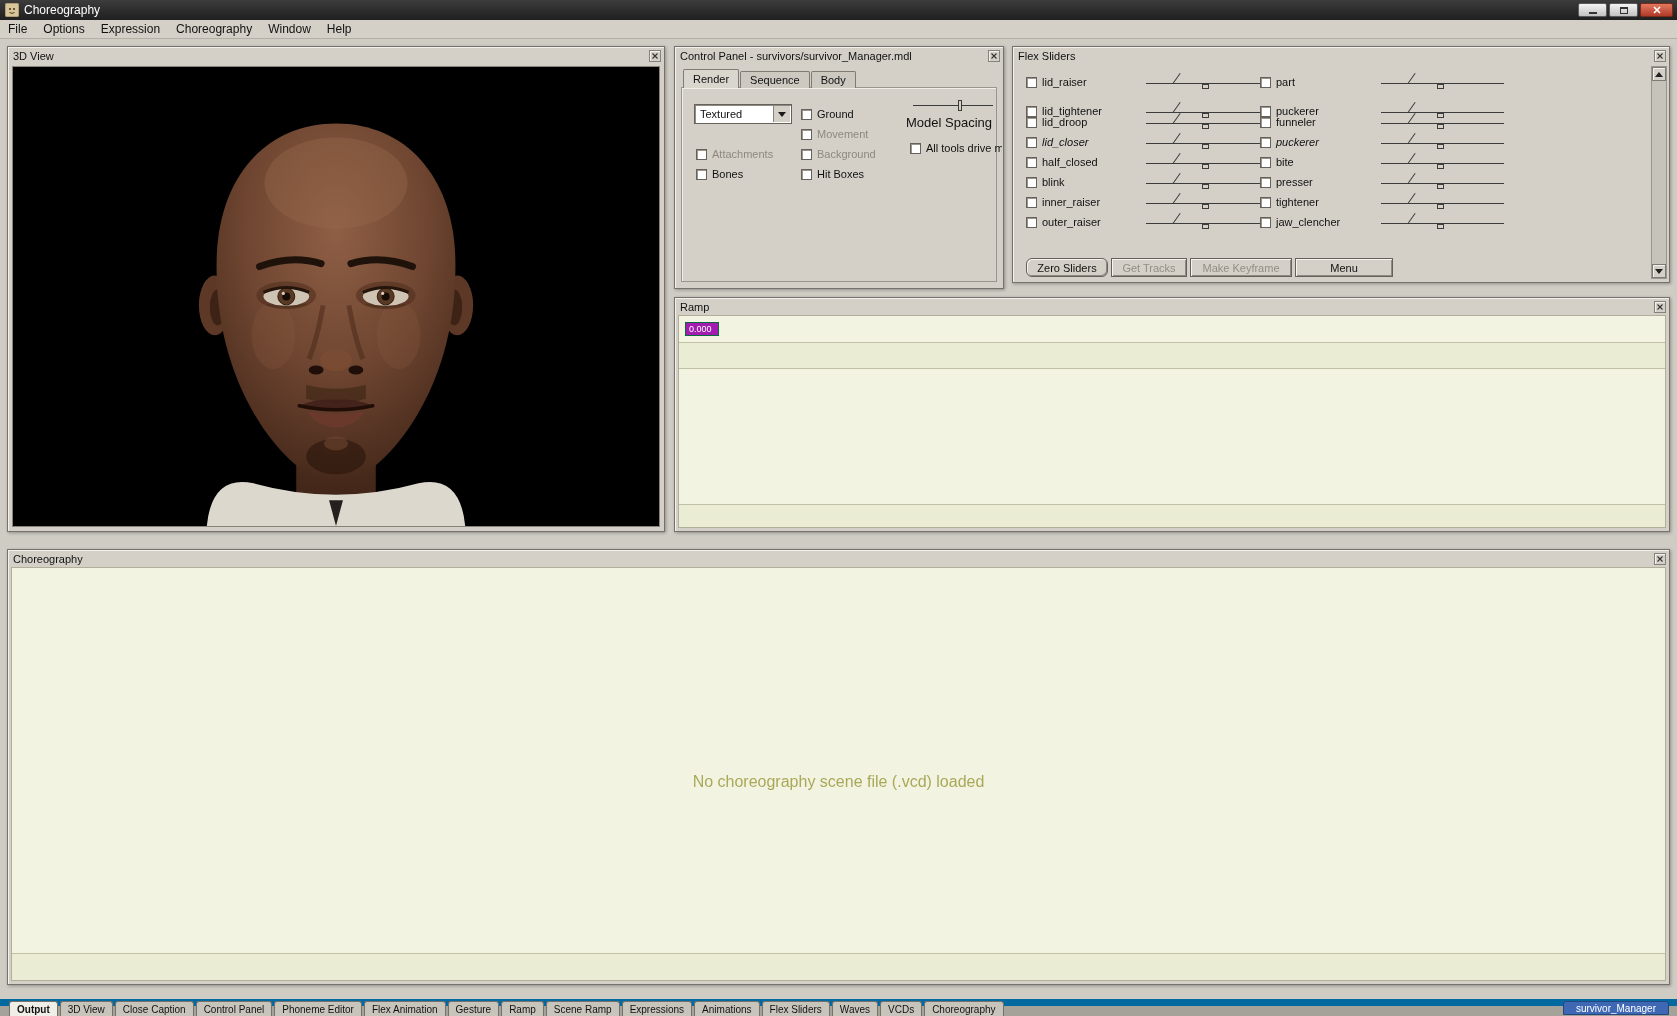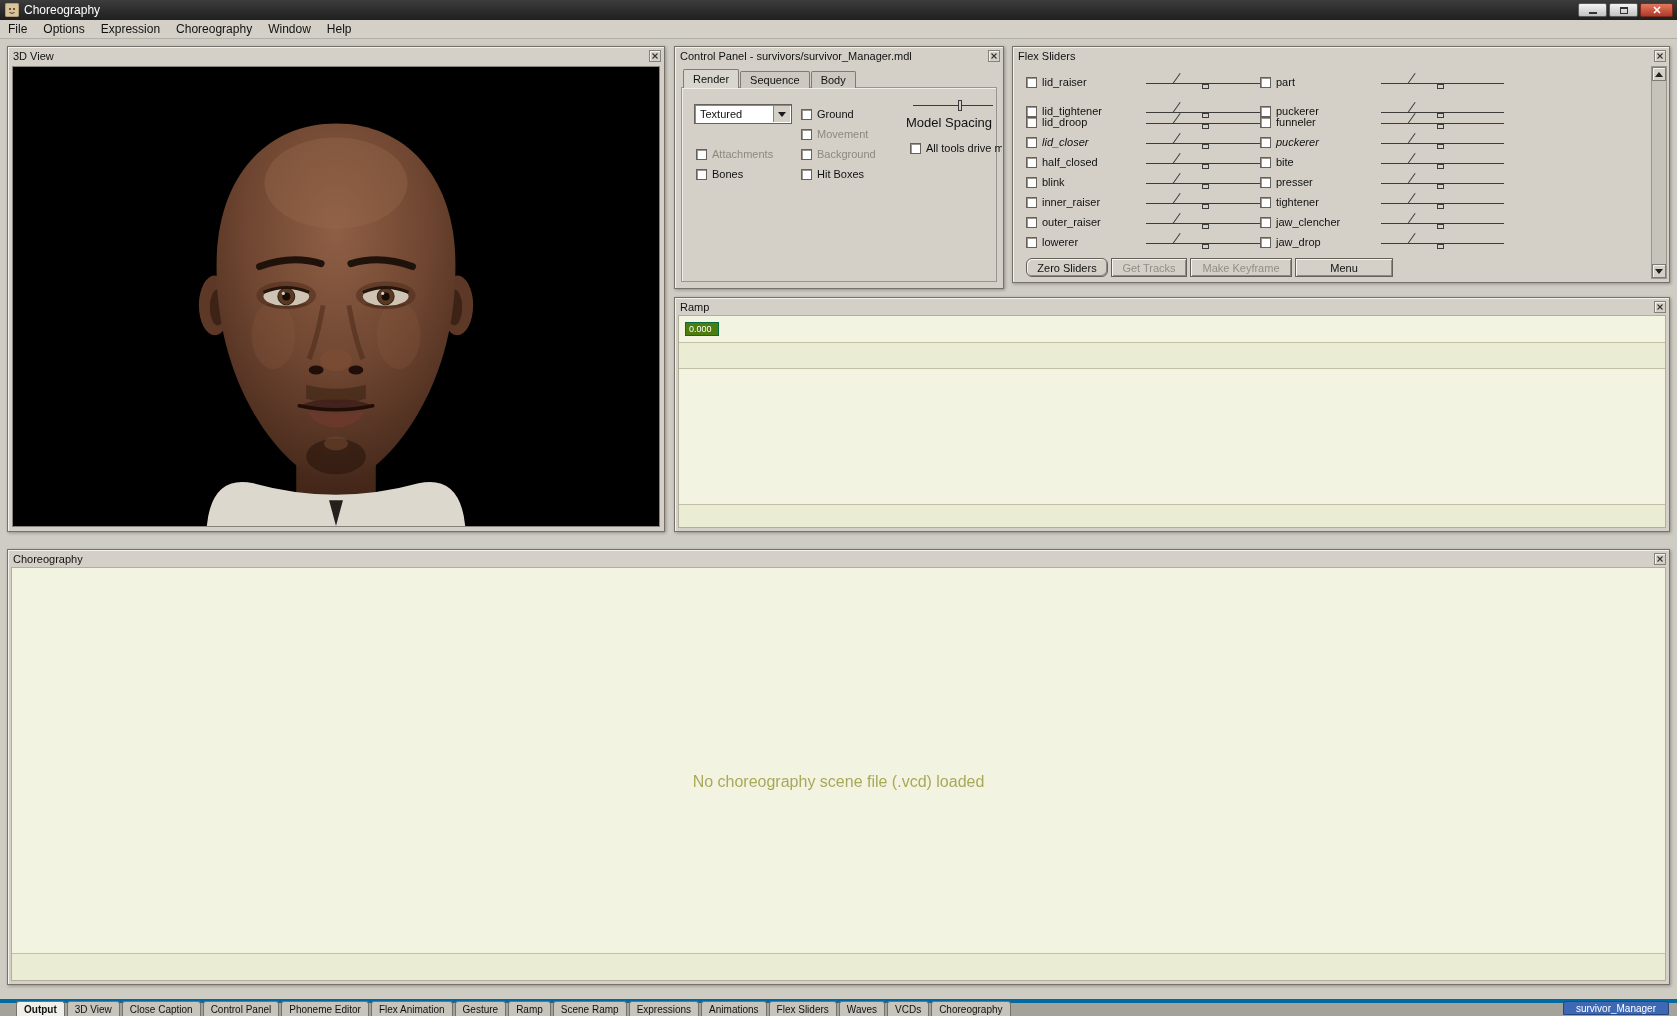--- a/index.html
+++ b/index.html
@@ -93,21 +93,21 @@
   .pale-content { position:absolute; left:3px; right:3px; top:17px; bottom:3px; background:#f3f3e1;
     border:1px solid #b1ae9a; overflow:hidden; }
   .band { position:absolute; left:0; right:0; background:#ebecd4; }
   .hline { position:absolute; left:0; right:0; height:0; border-top:1px solid #c2c0a4; }
   .time-badge { position:absolute; left:6px; top:6px; padding:1px 6px 1px 3px; font-size:9px;
     color:#fff; border:1px solid #056b3a; }
   .empty-msg { position:absolute; left:0; right:0; top:205px; text-align:center; font-size:16px; }
 
   
   .tabbar { position:absolute; left:0; bottom:0; width:100%; height:17px; background:#a5a299;
-    border-top:4px solid #0369a1; display:flex; align-items:flex-end; padding-left:16px; }
+    border-top:7px solid #0369a1; display:flex; align-items:flex-end; padding-left:9px; }
   .tab { height:15px; padding:0 7px; font-size:10px; display:flex; align-items:center;
     background:#c7c4bc; border:1px solid #76726b; border-bottom:none; margin-right:2px;
     border-radius:3px 3px 0 0; white-space:nowrap; }
   .tab.active { background:#efeee7; font-weight:bold; }
   .model-tab { position:absolute; right:8px; bottom:1px; height:14px; padding:0 12px; color:#fff;
     font-size:10px; display:flex; align-items:center; border-radius:3px 3px 0 0; border:1px solid #24457e; }
 </style>
 </head>
 <body>
 
@@ -430,40 +430,20 @@
       <span class="cb c2cb">
           <span class="box"></span>
           <span>jaw_clencher</span>
         </span>
       <div class="fslider c2s">
           <span class="fs-track"></span>
           <span class="fs-slash"></span>
           <span class="fs-thumb"></span>
         </div>
     </div>
-    <div class="fx-row" style="top:187px;">
-      <span class="cb c1cb">
-          <span class="box"></span>
-          <span>lowerer</span>
-        </span>
-      <div class="fslider c1s">
-          <span class="fs-track"></span>
-          <span class="fs-slash"></span>
-          <span class="fs-thumb"></span>
-        </div>
-      <span class="cb c2cb">
-          <span class="box"></span>
-          <span>jaw_drop</span>
-        </span>
-      <div class="fslider c2s">
-          <span class="fs-track"></span>
-          <span class="fs-slash"></span>
-          <span class="fs-thumb"></span>
-        </div>
-    </div>
 
     <span class="btn" style="left:13px; top:211px; width:82px;border-radius:6px;">Zero Sliders</span>
     <span class="btn disabled" style="left:98px; top:211px; width:76px;">Get Tracks</span>
     <span class="btn disabled" style="left:177px; top:211px; width:102px;">Make Keyframe</span>
     <span class="btn" style="left:282px; top:211px; width:98px;">Menu</span>
 
     <div class="vscroll">
       <span class="sb-btn sb-up">
           <span class="tri-up"></span>
         </span>
@@ -479,21 +459,21 @@
       <svg width="6" height="6" viewBox="0 0 6 6">
           <path d="M0.5 0.5 L5.5 5.5 M5.5 0.5 L0.5 5.5" stroke="#333" stroke-width="1.1"></path>
         </svg>
     </span>
     <div class="pale-content">
       <div class="hline" style="top:26px;"></div>
       <div class="band" style="top:27px; height:25px;"></div>
       <div class="hline" style="top:52px;"></div>
       <div class="hline" style="top:188px;"></div>
       <div class="band" style="top:189px; bottom:0;"></div>
-      <span class="time-badge" style="background:#4d7c0f;">0.000</span>
+      <span class="time-badge" style="background:#a21caf;">0.000</span>
     </div>
   </div>
 
   <div class="panel" style="left:7px; top:549px; width:1663px; height:436px;">
     <div class="panel-title">Choreography</div>
     <span class="panel-close">
       <svg width="6" height="6" viewBox="0 0 6 6">
           <path d="M0.5 0.5 L5.5 5.5 M5.5 0.5 L0.5 5.5" stroke="#333" stroke-width="1.1"></path>
         </svg>
     </span>

